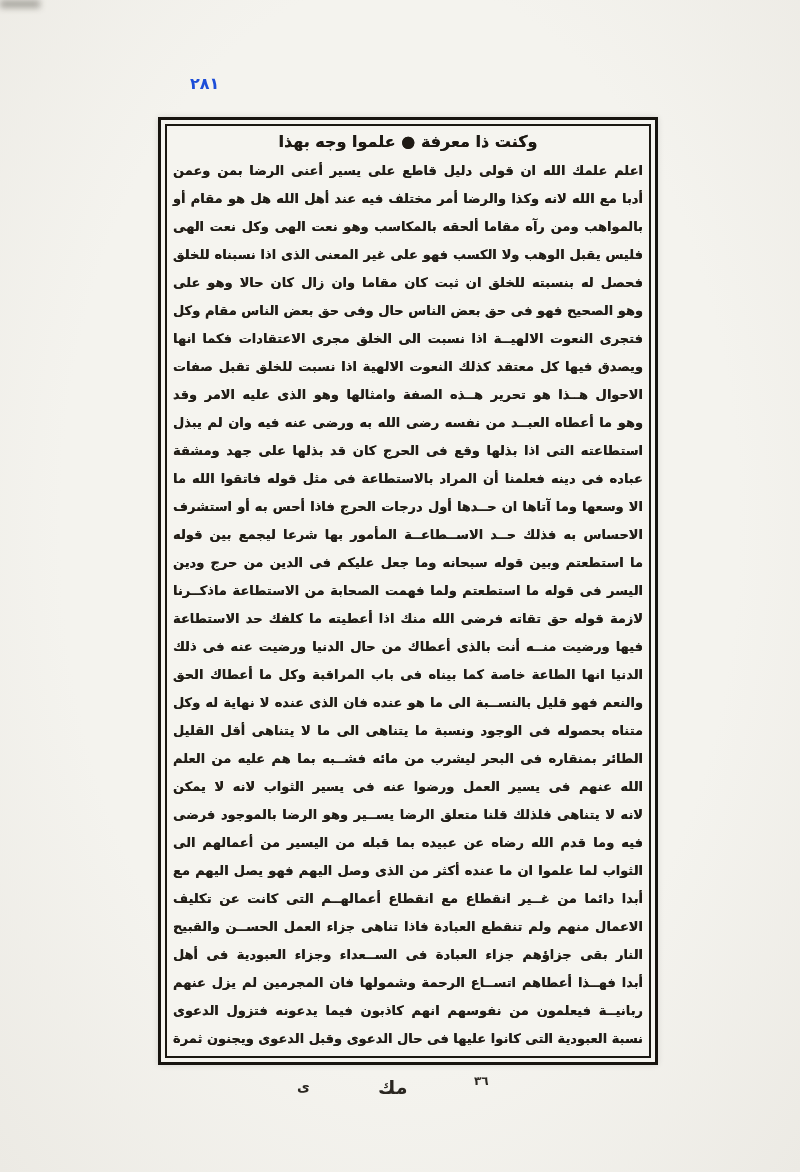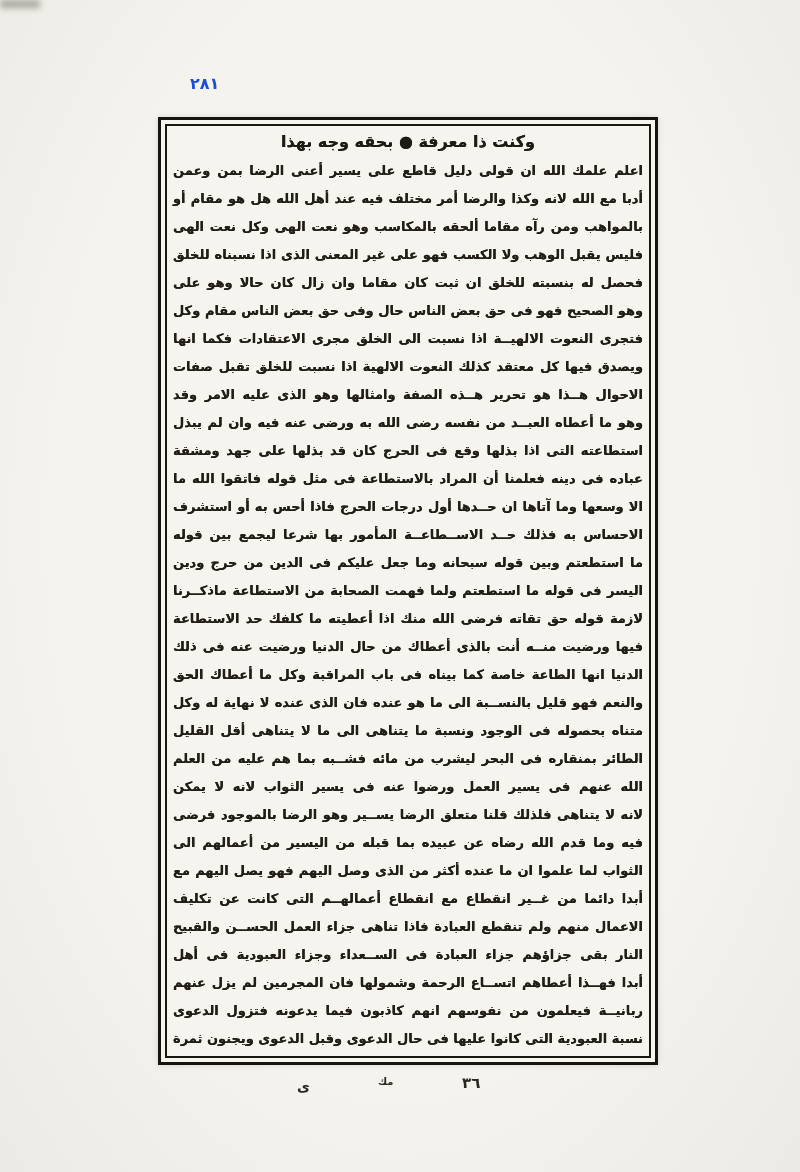--- a/index.html
+++ b/index.html
@@ -43,26 +43,26 @@
     color:#221e17;
     text-align:justify;
     -moz-text-align-last:justify;
     text-align-last:justify;
     overflow:hidden;
     padding:0 2px;
     text-shadow:0 0 .4px #221e17;
   }
   .footer-marks{position:absolute;top:1070px;left:0;width:800px;height:30px;}
   .sig-number{
-    position:absolute;left:462px;top:4px;
-    font-size:15px;font-weight:700;color:#2a2620;letter-spacing:1px;
+    position:absolute;left:474px;top:4px;
+    font-size:12px;font-weight:700;color:#2a2620;letter-spacing:1px;
   }
   .sig-word{
     position:absolute;left:378px;top:6px;
-    font-size:10px;font-weight:700;color:#2a2620;
+    font-size:19px;font-weight:700;color:#2a2620;
   }
   .sig-letter{
     position:absolute;left:297px;top:8px;
     font-size:14px;font-weight:700;color:#2a2620;
   }
   .scan-smudge{
     position:absolute;top:0;left:0;width:40px;height:8px;
     background:rgba(40,36,30,0.35);filter:blur(3px);
   }
 </style>
@@ -71,21 +71,21 @@
 
 <div class="scan-page">
 
   <div class="scan-smudge"></div>
 
   <div class="folio-number">٢٨١</div>
 
   <div class="text-frame-outer">
     <div class="text-frame-inner">
 
-      <div class="verse-heading">وكنت ذا معرفة ● بحقه وجه بهذا</div>
+      <div class="verse-heading">وكنت ذا معرفة ● علموا وجه بهذا</div>
 
       <div class="body-text">
         <div class="line">اعلم علمك الله ان قولى دليل قاطع على يسير أعنى الرضا بمن وعمن يدل على يسير من كثير فيرضى به</div>
         <div class="line">أدبا مع الله لانه وكذا والرضا أمر مختلف فيه عند أهل الله هل هو مقام أو حال فمن رآه حالا ألحقه</div>
         <div class="line">بالمواهب ومن رآه مقاما ألحقه بالمكاسب وهو نعت الهى وكل نعت الهى اذا أضيف الى الله</div>
         <div class="line">فليس يقبل الوهب ولا الكسب فهو على غير المعنى الذى اذا نسبناه للخلق لم يبق له تلك الصفة</div>
         <div class="line">فحصل له بنسبته للخلق ان ثبت كان مقاما وان زال كان حالا وهو على الحقيقة يقبل الوصفين</div>
         <div class="line">وهو الصحيح فهو فى حق بعض الناس حال وفى حق بعض الناس مقام وكل نعت الهى بهذه المثابة</div>
         <div class="line">فتجرى النعوت الالهيــة اذا نسبت الى الخلق مجرى الاعتقادات فكما انها تقبــل كل اعتقاد</div>
         <div class="line">ويصدق فيها كل معتقد كذلك النعوت الالهية اذا نسبت للخلق تقبل صفات المقامات وصفات</div>

